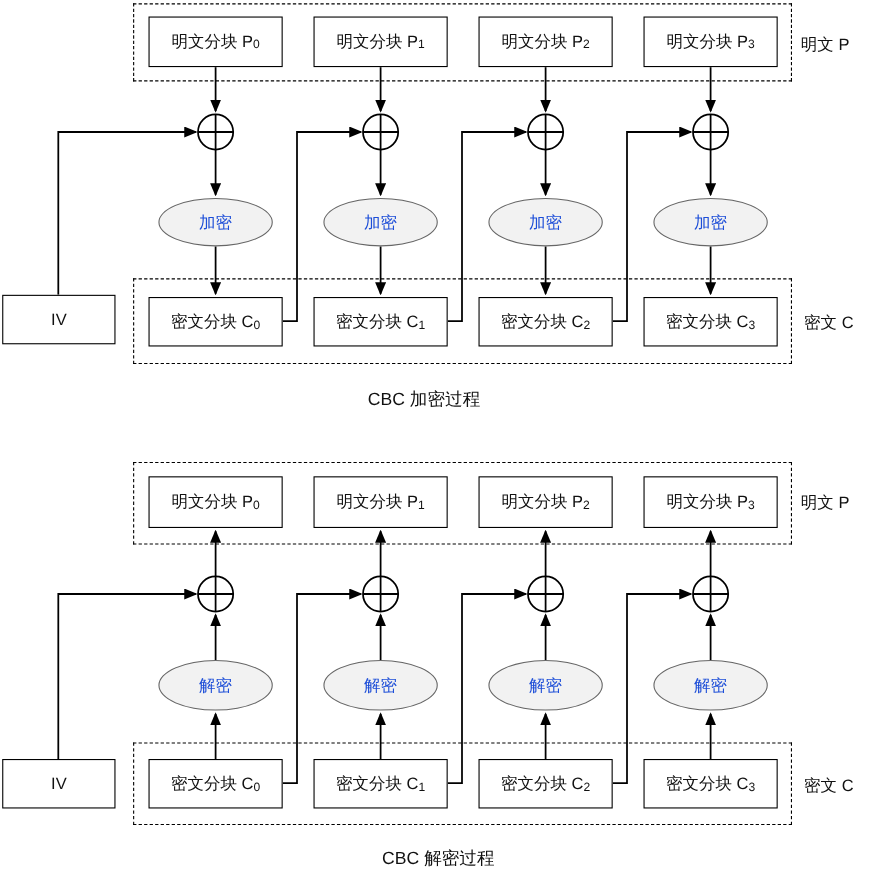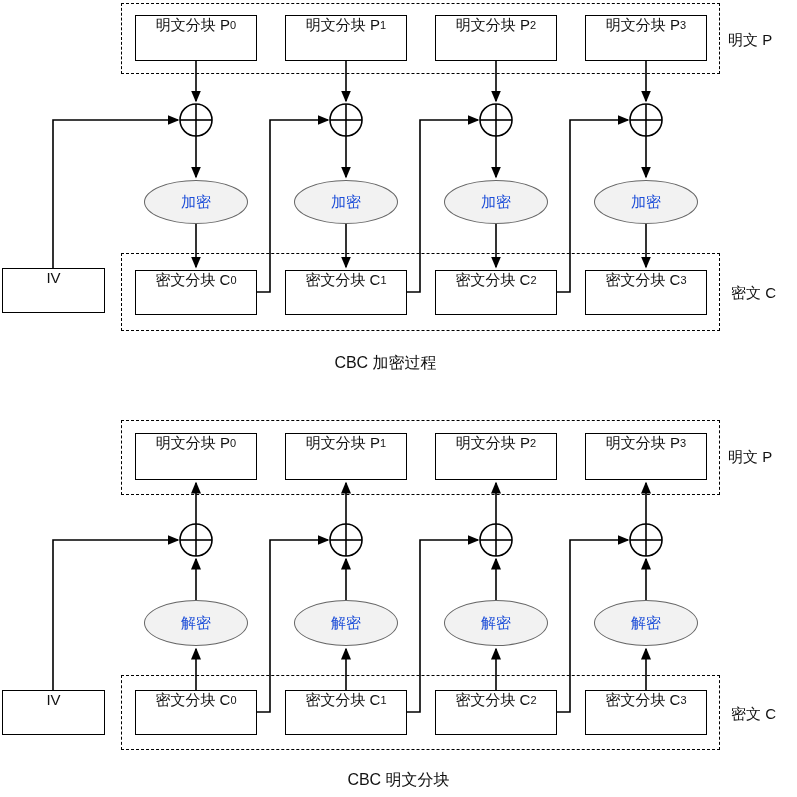--- a/index.html
+++ b/index.html
@@ -7,21 +7,21 @@
     position:relative;width:797px;height:797px;background:#ffffff;
     font-family:"Liberation Sans","DejaVu Sans",sans-serif;color:#111;
     overflow:hidden;
   }
   .dashed{
     position:absolute;border:1.5px dashed #000;background:transparent;
     box-sizing:border-box;
   }
   .box{
     position:absolute;border:1.5px solid #000;background:#ffffff;
-    box-sizing:border-box;display:flex;justify-content:center;
+    box-sizing:border-box;display:flex;align-items:center;justify-content:center;
     font-size:15px;white-space:pre;z-index:2;
   }
   .box .sub{font-size:11px;transform:translateY(3px);}
   .ellipse{
     position:absolute;border:1.5px solid #666;background:#f2f2f2;border-radius:50%;
     box-sizing:border-box;display:flex;align-items:center;justify-content:center;
     font-size:15px;color:#1d4ed8;z-index:2;
   }
   .side-label{
     position:absolute;font-size:15px;white-space:pre;z-index:2;
@@ -183,15 +183,15 @@
 
   <div class="dashed" style="left:121px;top:675px;width:599px;height:75px;"></div>
 
   <div class="box" style="left:135px;top:690px;width:122px;height:45px;"><span>密文分块 C</span><span class="sub">0</span></div>
   <div class="box" style="left:285px;top:690px;width:122px;height:45px;"><span>密文分块 C</span><span class="sub">1</span></div>
   <div class="box" style="left:435px;top:690px;width:122px;height:45px;"><span>密文分块 C</span><span class="sub">2</span></div>
   <div class="box" style="left:585px;top:690px;width:122px;height:45px;"><span>密文分块 C</span><span class="sub">3</span></div>
 
   <div class="side-label" style="left:731px;top:705px;">密文 C</div>
 
-  <div class="caption" style="top:770px;left:0px;">CBC 明文分块</div>
+  <div class="caption" style="top:770px;left:0px;">CBC 解密过程</div>
 
 </div>
 
 </body></html>

